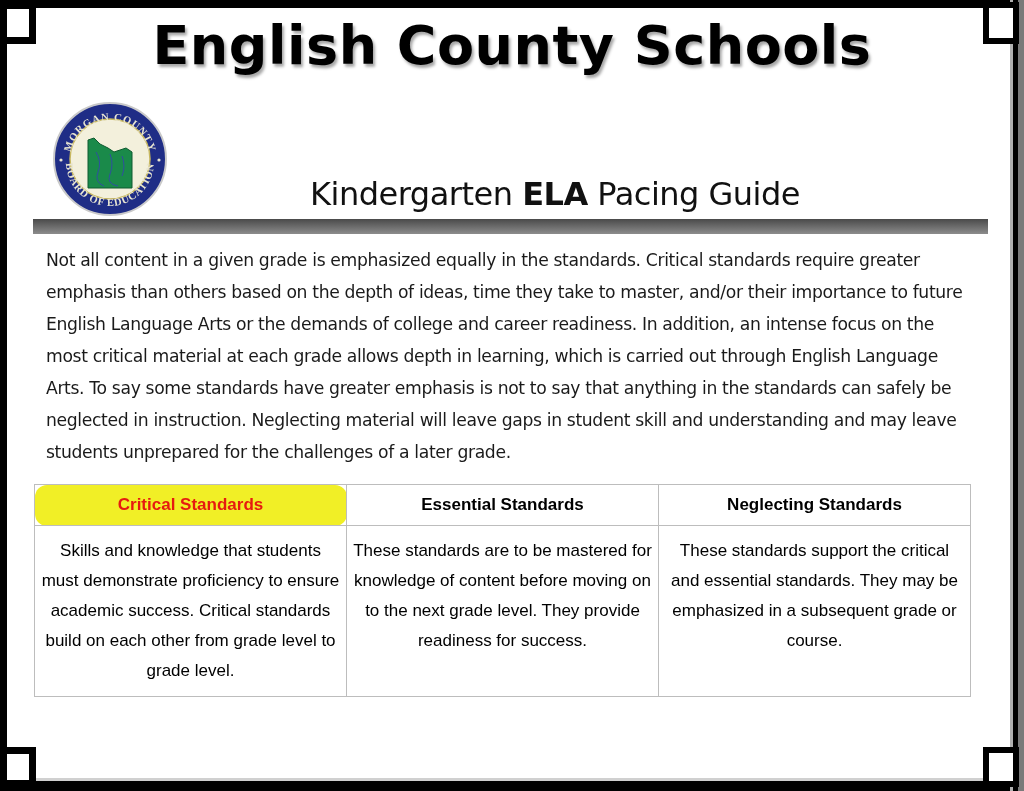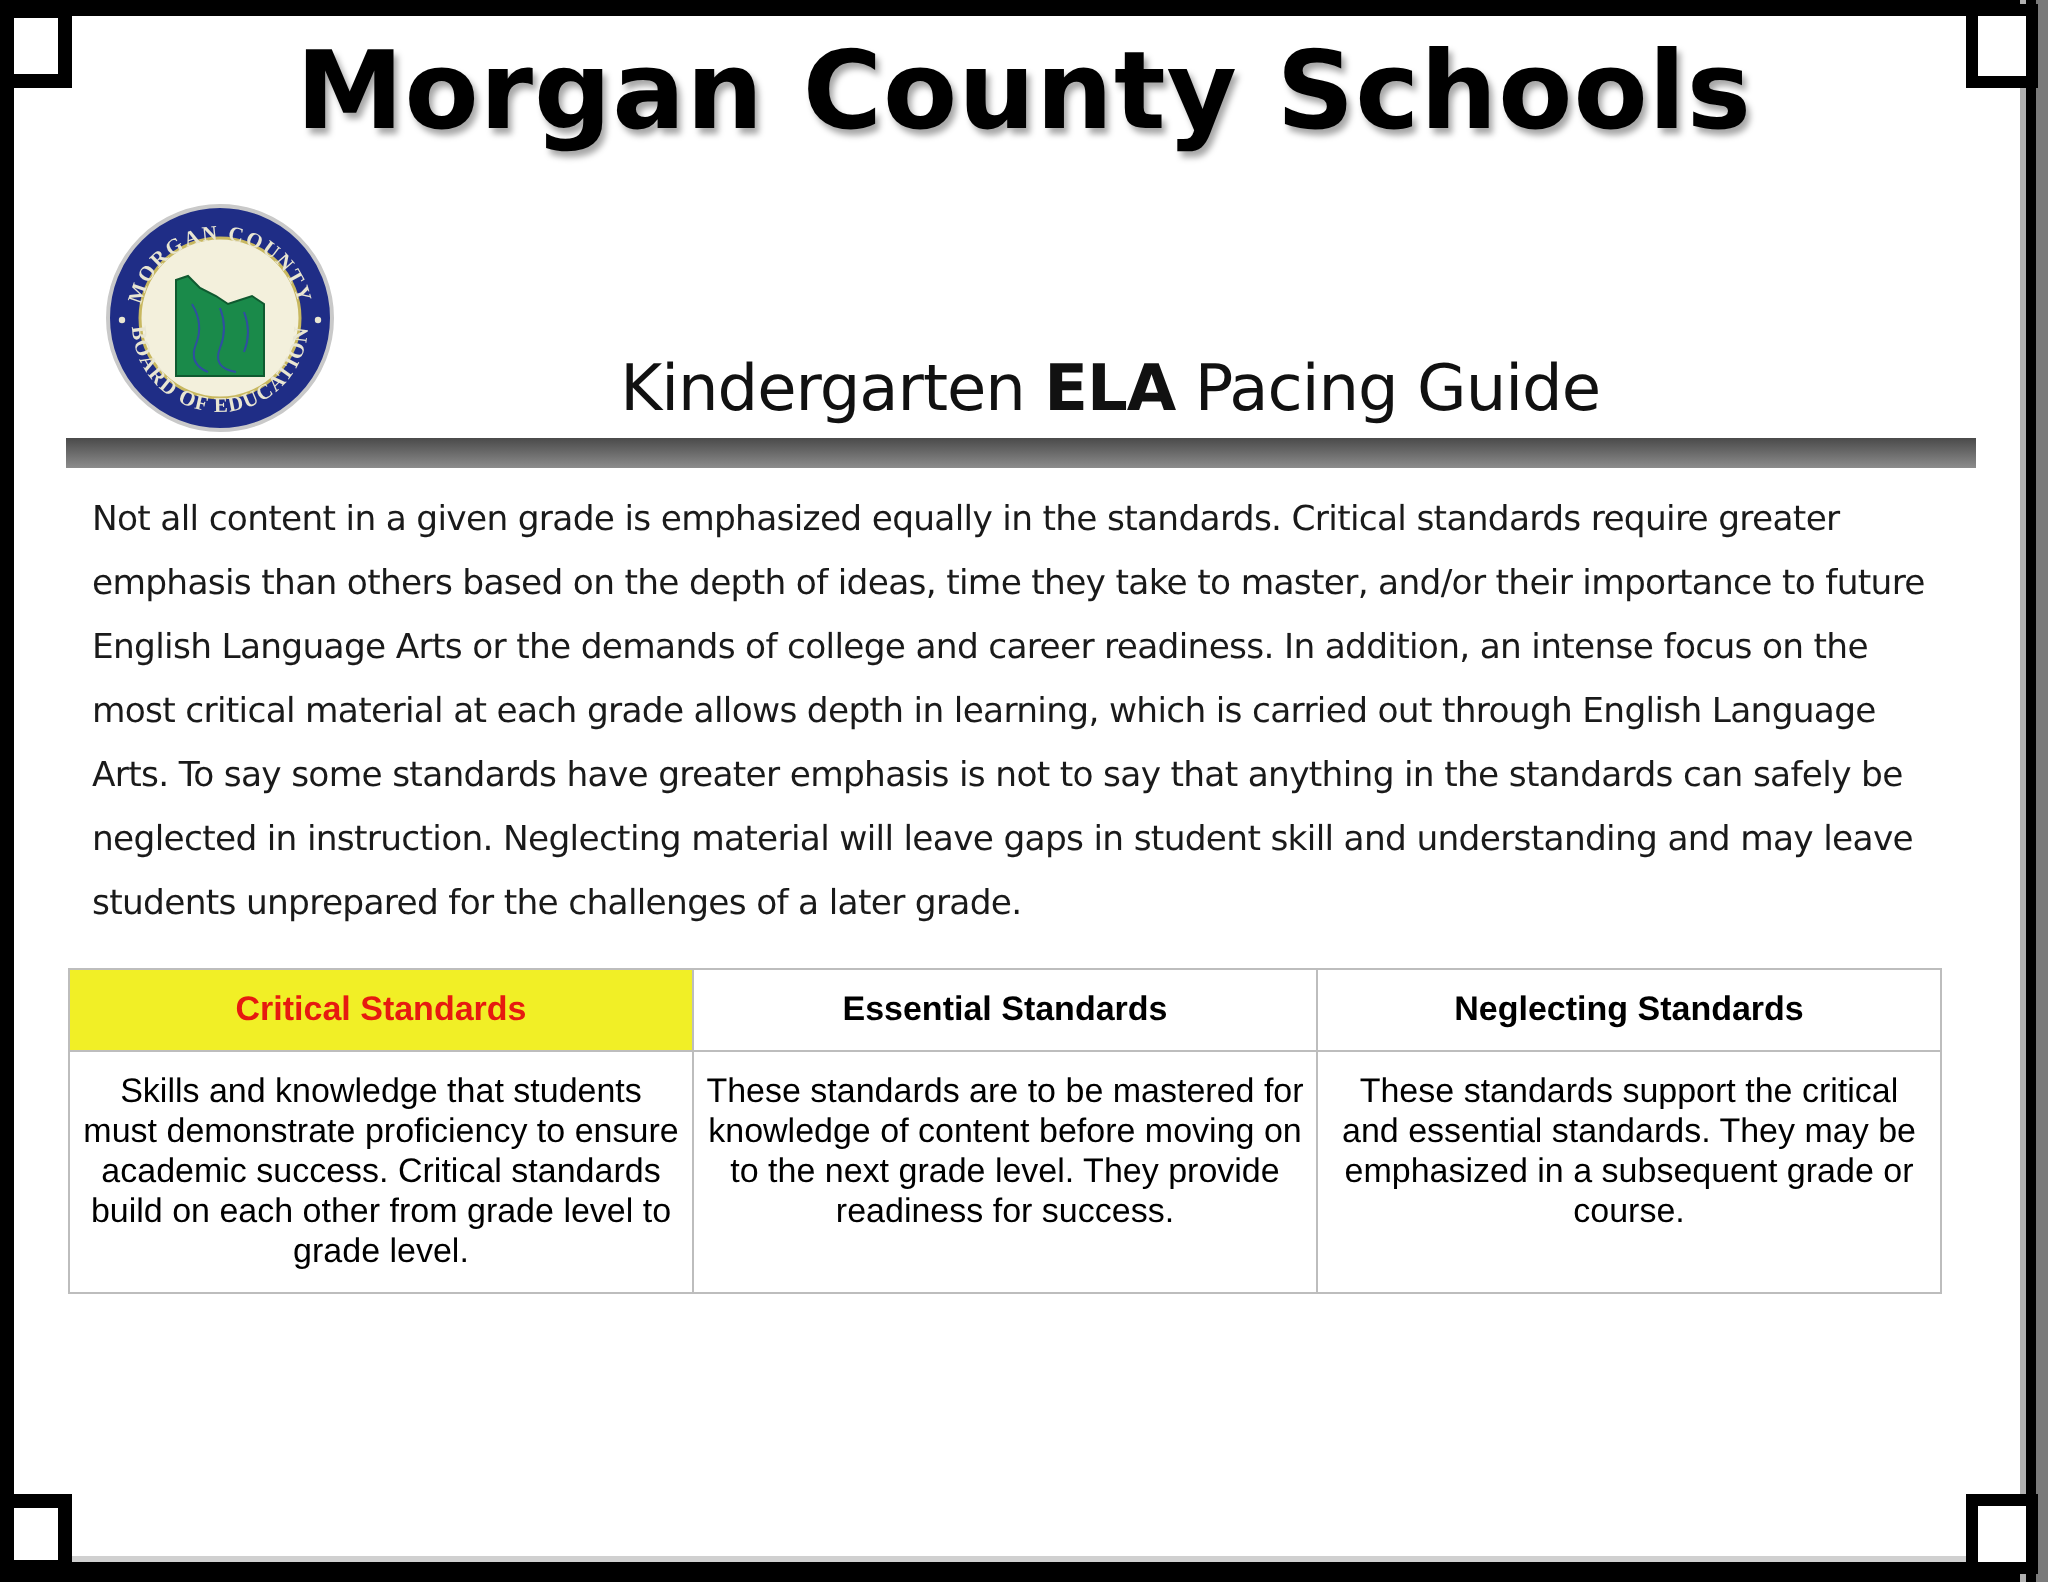--- a/index.html
+++ b/index.html
@@ -48,39 +48,39 @@
       color: #1a1a1a; letter-spacing: -0.35px;
     }
     table.standards {
       position: absolute; left: 34px; top: 484px; width: 937px; border-collapse: collapse;
       font-family: "Liberation Sans", sans-serif; font-size: 17px; color: #000;
     }
     table.standards th, table.standards td {
       border: 1.5px solid #bdbdbd; text-align: center; width: 33.33%;
     }
     table.standards th { height: 40px; font-weight: bold; font-size: 17px; padding: 0; }
-    table.standards th.critical { background: #f1ef26; color: #e61a10; }
-    table.standards td { vertical-align: top; padding: 10px 6px 10px 6px; line-height: 20px; height: 106px; box-sizing: border-box; }
+    table.standards th.critical { background: #f1ef26; color: #e61a10; border-radius: 12px; }
+    table.standards td { vertical-align: top; padding: 10px 6px 10px 6px; line-height: 30px; height: 106px; box-sizing: border-box; }
   </style>
 </head>
 <body>
 
 <div class="frame-top"></div>
 <div class="frame-bottom-shade"></div>
 <div class="frame-bottom"></div>
 <div class="frame-left"></div>
 <div class="frame-right-shade"></div>
 <div class="frame-right"></div>
 <div class="frame-right-outer"></div>
 <div class="corner tl"></div>
 <div class="corner tr"></div>
 <div class="corner bl"></div>
 <div class="corner br"></div>
 
-<div class="main-title">Morgan County Schools</div>
+<div class="main-title">English County Schools</div>
 
 <div class="logo">
   <svg width="116" height="118" viewBox="0 0 116 118">
     <defs>
       <path id="arcTop" d="M 18 60 A 40 40 0 0 1 98 60"></path>
       <path id="arcBot" d="M 14 62 A 44 44 0 0 0 102 62"></path>
     </defs>
     <circle cx="58" cy="59" r="56" fill="#1f2d86" stroke="#c9c9c9" stroke-width="2"></circle>
     <circle cx="58" cy="59" r="40" fill="#f3f0dc" stroke="#c8b860" stroke-width="1.5"></circle>
     <text font-family="Liberation Serif, serif" font-size="10.5" font-weight="bold" fill="#e9e6d2" letter-spacing="1">

